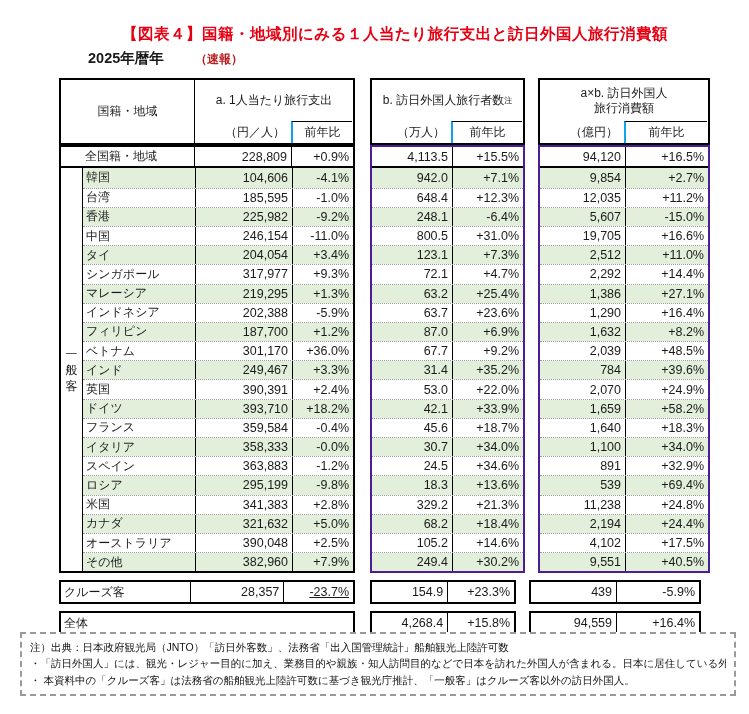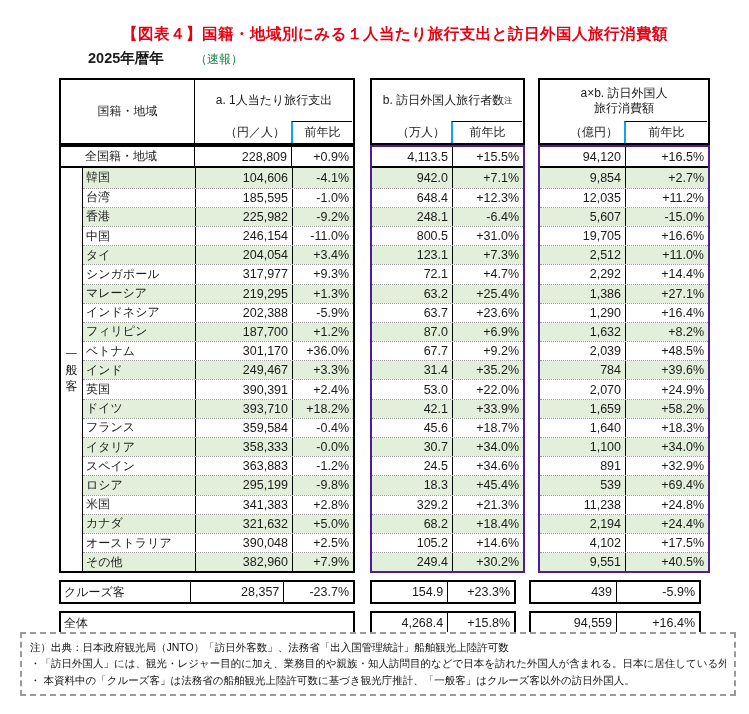--- a/index.html
+++ b/index.html
@@ -3,21 +3,21 @@
 <meta charset="utf-8">
 <style>
   * { margin:0; padding:0; box-sizing:border-box; }
   html,body { background:#ffffff; }
   body { font-family:"Liberation Sans","DejaVu Sans",sans-serif; color:#1a1a1a; }
   .page { position:relative; width:749px; height:714px; background:#fff; overflow:hidden; }
 
   .title { position:absolute; top:24px; left:0; width:100%; text-align:center;
            font-size:15.5px; font-weight:bold; color:#e60012; letter-spacing:.5px;padding-left:41px; }
   .subhead { position:absolute; top:49px; left:60px; font-size:14.5px; font-weight:bold;margin-left:28px; }
-  .flash { position:absolute; top:51px; left:195px; font-size:12px; color:#15803d; font-weight:normal; }
+  .flash { position:absolute; top:51px; left:195px; font-size:12px; color:#b91c1c; font-weight:bold; }
 
   .tablewrap { position:absolute; top:78px; left:59px; width:651px; }
   .band { display:flex; }
   .gap1 { width:15px; flex:0 0 15px; }
   .gap2 { width:13px; flex:0 0 13px; }
 
   
   .hbox { border:2px solid #000; height:67px; display:flex; background:#fff; }
   .hbox.a { width:296px; }
   .hbox.b { width:155px; flex-direction:column; }
@@ -63,21 +63,21 @@
   .row-total-bc .cell { height:100%; }
   .gbox.b .num { width:80px; } .gbox.b .yoy { width:71px; }
   .gbox.c .num { width:85px; } .gbox.c .yoy { width:83px; }
 
   
   .bband { display:flex; margin-top:7px; }
   .sbox { border:2px solid #000; height:24px; display:flex; }
   .sbox .cell { height:100%; }
   .sbox.a { width:296px; }
   .sbox.a .name { width:134px; }
-  .sbox.a .num { width:96px; } .sbox.a .yoy { width:72px; }
+  .sbox.a .num { width:96px; } .sbox.a .yoy { width:72px;text-decoration:underline; }
   .sbox.a .wide { width:292px; justify-content:flex-start; padding-left:3px; }
   .sbox.b { width:146px; } .sbox.b .num { width:80px; } .sbox.b .yoy { width:71px; }
   .sbox.c { width:172px; } .sbox.c .num { width:85px; } .sbox.c .yoy { width:83px; }
 
   
   .footnote { position:absolute; left:20px; top:632px; width:716px;
               border:2px dashed #9a9a9a; padding:5px 8px 6px 8px; background:#fff; }
   .footnote div { font-size:10.5px; line-height:1.55; color:#111; white-space:nowrap; overflow:hidden; }
 </style>
 </head>
@@ -313,21 +313,21 @@
             <div class="trow green dot">
               <div class="cell num">30.7</div>
               <div class="cell yoy div-l">+34.0%</div>
             </div>
             <div class="trow dot">
               <div class="cell num">24.5</div>
               <div class="cell yoy div-l">+34.6%</div>
             </div>
             <div class="trow green dot">
               <div class="cell num">18.3</div>
-              <div class="cell yoy div-l">+45.4%</div>
+              <div class="cell yoy div-l">+13.6%</div>
             </div>
             <div class="trow dot">
               <div class="cell num">329.2</div>
               <div class="cell yoy div-l">+21.3%</div>
             </div>
             <div class="trow green dot">
               <div class="cell num">68.2</div>
               <div class="cell yoy div-l">+18.4%</div>
             </div>
             <div class="trow dot">

